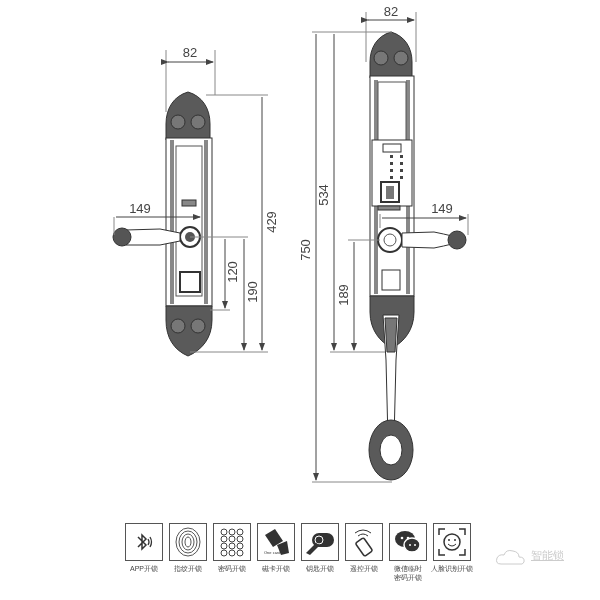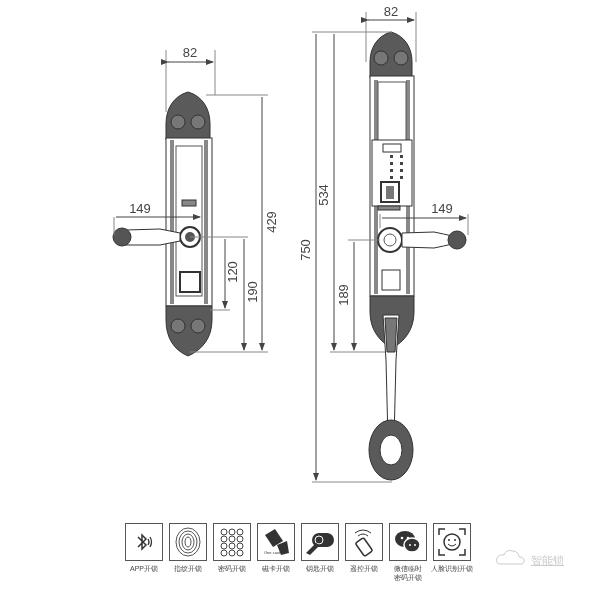--- a/index.html
+++ b/index.html
@@ -2,21 +2,21 @@
 <html><head>
 <meta charset="utf-8">
 <style>
   html,body{margin:0;padding:0;background:#fff;}
   body{width:600px;height:600px;position:relative;overflow:hidden;font-family:"Liberation Sans",sans-serif;}
   svg{position:absolute;left:0;top:0;}
   .dim{font-family:"Liberation Sans",sans-serif;font-size:13px;fill:#444;}
   .feat{position:absolute;top:523px;width:40px;text-align:center;}
   .feat .box{width:38px;height:38px;border:1px solid #555;background:#fff;display:flex;align-items:center;justify-content:center;margin:0 auto;box-sizing:border-box;}
   .feat .lbl{font-size:7px;color:#444;margin-top:3px;line-height:9px;white-space:nowrap;margin-left:-10px;margin-right:-10px;}
-  .wm{position:absolute;left:495px;top:548px;display:flex;align-items:flex-end;gap:4px;color:#ccc;font-size:11px;text-decoration:underline;}
+  .wm{position:absolute;left:495px;top:548px;display:flex;align-items:flex-start;gap:4px;color:#ccc;font-size:11px;text-decoration:underline;}
 </style>
 </head>
 <body>
 
 <svg width="600" height="600">
   <defs>
     <marker id="ar" markerWidth="8" markerHeight="8" refX="7" refY="4" orient="auto">
       <path d="M0,1 L8,4 L0,7 Z" fill="#444"></path>
     </marker>
   </defs>

